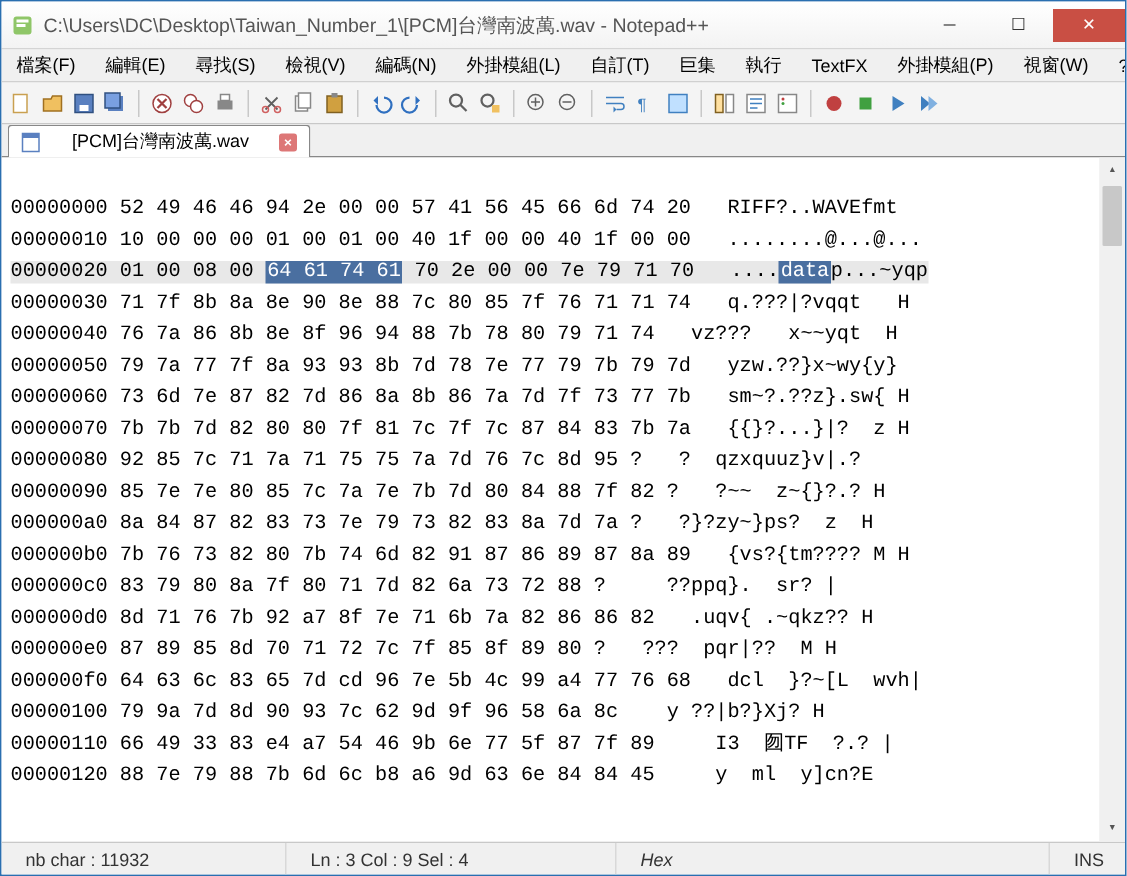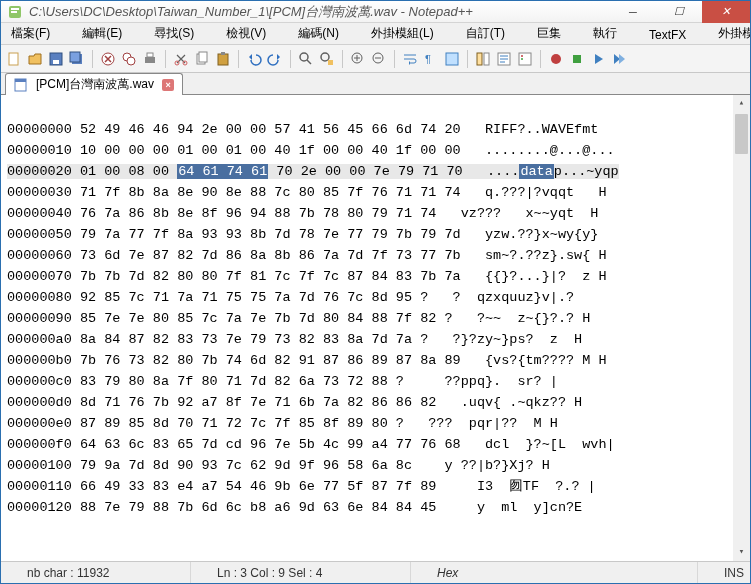--- a/index.html
+++ b/index.html
@@ -10,25 +10,24 @@
   width: 751px;
   height: 584px;
   overflow: hidden;
   display: flex;
   flex-direction: column;
   border: 1px solid #2a6fb0;
 }
 .titlebar {
   display: flex;
   align-items: center;
-  height: 22px;
+  height: 32px;
   background: linear-gradient(#fff, #f3f3f3);
   border-bottom: 1px solid #d4d4d4;
   padding-left: 6px;
-  font-style: italic;
 }
 .app-icon {
   width: 16px; height: 16px;
   margin-right: 6px;
   display: flex; align-items: center; justify-content: center;
 }
 .title-text {
   flex: 1;
   color: #555;
   font-size: 13px;
@@ -43,23 +42,23 @@
   font-size: 11px;
   color: #333;
 }
 .winbtn.close { background: #c94f44; color: #fff; width: 48px; height: 22px; }
 .menubar {
   display: flex;
   height: 22px;
   background: #f0f0f0;
   border-bottom: 1px solid #d0d0d0;
   padding: 0 4px;
-  align-items: flex-end;
+  align-items: center;
   font-size: 12px;
-  gap: 20px;
+  gap: 8px;
 }
 .menuitem { padding: 2px 6px; color: #000; white-space: nowrap; }
 .menuspacer { flex: 1; }
 .menux { color: #555; margin-right: 4px; }
 .toolbar {
   display: flex;
   height: 28px;
   background: #f4f4f4;
   border-bottom: 1px solid #c8c8c8;
   align-items: center;
@@ -73,21 +72,21 @@
   display: flex;
   align-items: flex-end;
   height: 22px;
   background: #f0f0f0;
   border-bottom: 1px solid #888;
   padding: 0 4px;
 }
 .tab {
   display: flex;
   align-items: center;
-  gap: 8px;
+  gap: 20px;
   padding: 2px 8px;
   background: #fff;
   border: 1px solid #888;
   border-bottom: none;
   border-radius: 3px 3px 0 0;
   font-size: 12px;
   position: relative;
   top: 1px;
 }
 .tab .fic { width: 14px; height: 14px; }
@@ -118,21 +117,21 @@
 .sb-thumb { height: 40px; margin:2px; background:#c8c8c8; border-radius:1px; }
 .statusbar {
   display: flex;
   height: 22px;
   background: #f0f0f0;
   border-top: 1px solid #c8c8c8;
   align-items: center;
   font-size: 12px;
   color: #333;
 }
-.sb-cell { padding: 0 26px; border-right: 1px solid #d8d8d8; height:100%; display:flex; align-items:center; }
+.sb-cell { padding: 0 16px; border-right: 1px solid #d8d8d8; height:100%; display:flex; align-items:center; }
 .sb-cell:last-child { border-right:none; }
 .sb-flex { flex:1;font-style:italic; }
 </style>
 </head>
 <body>
 
 <div class="titlebar">
   <div class="app-icon">
     <svg viewBox="0 0 16 16">
         <rect x="2" y="2" width="12" height="12" fill="#8fc668" rx="2"></rect>

